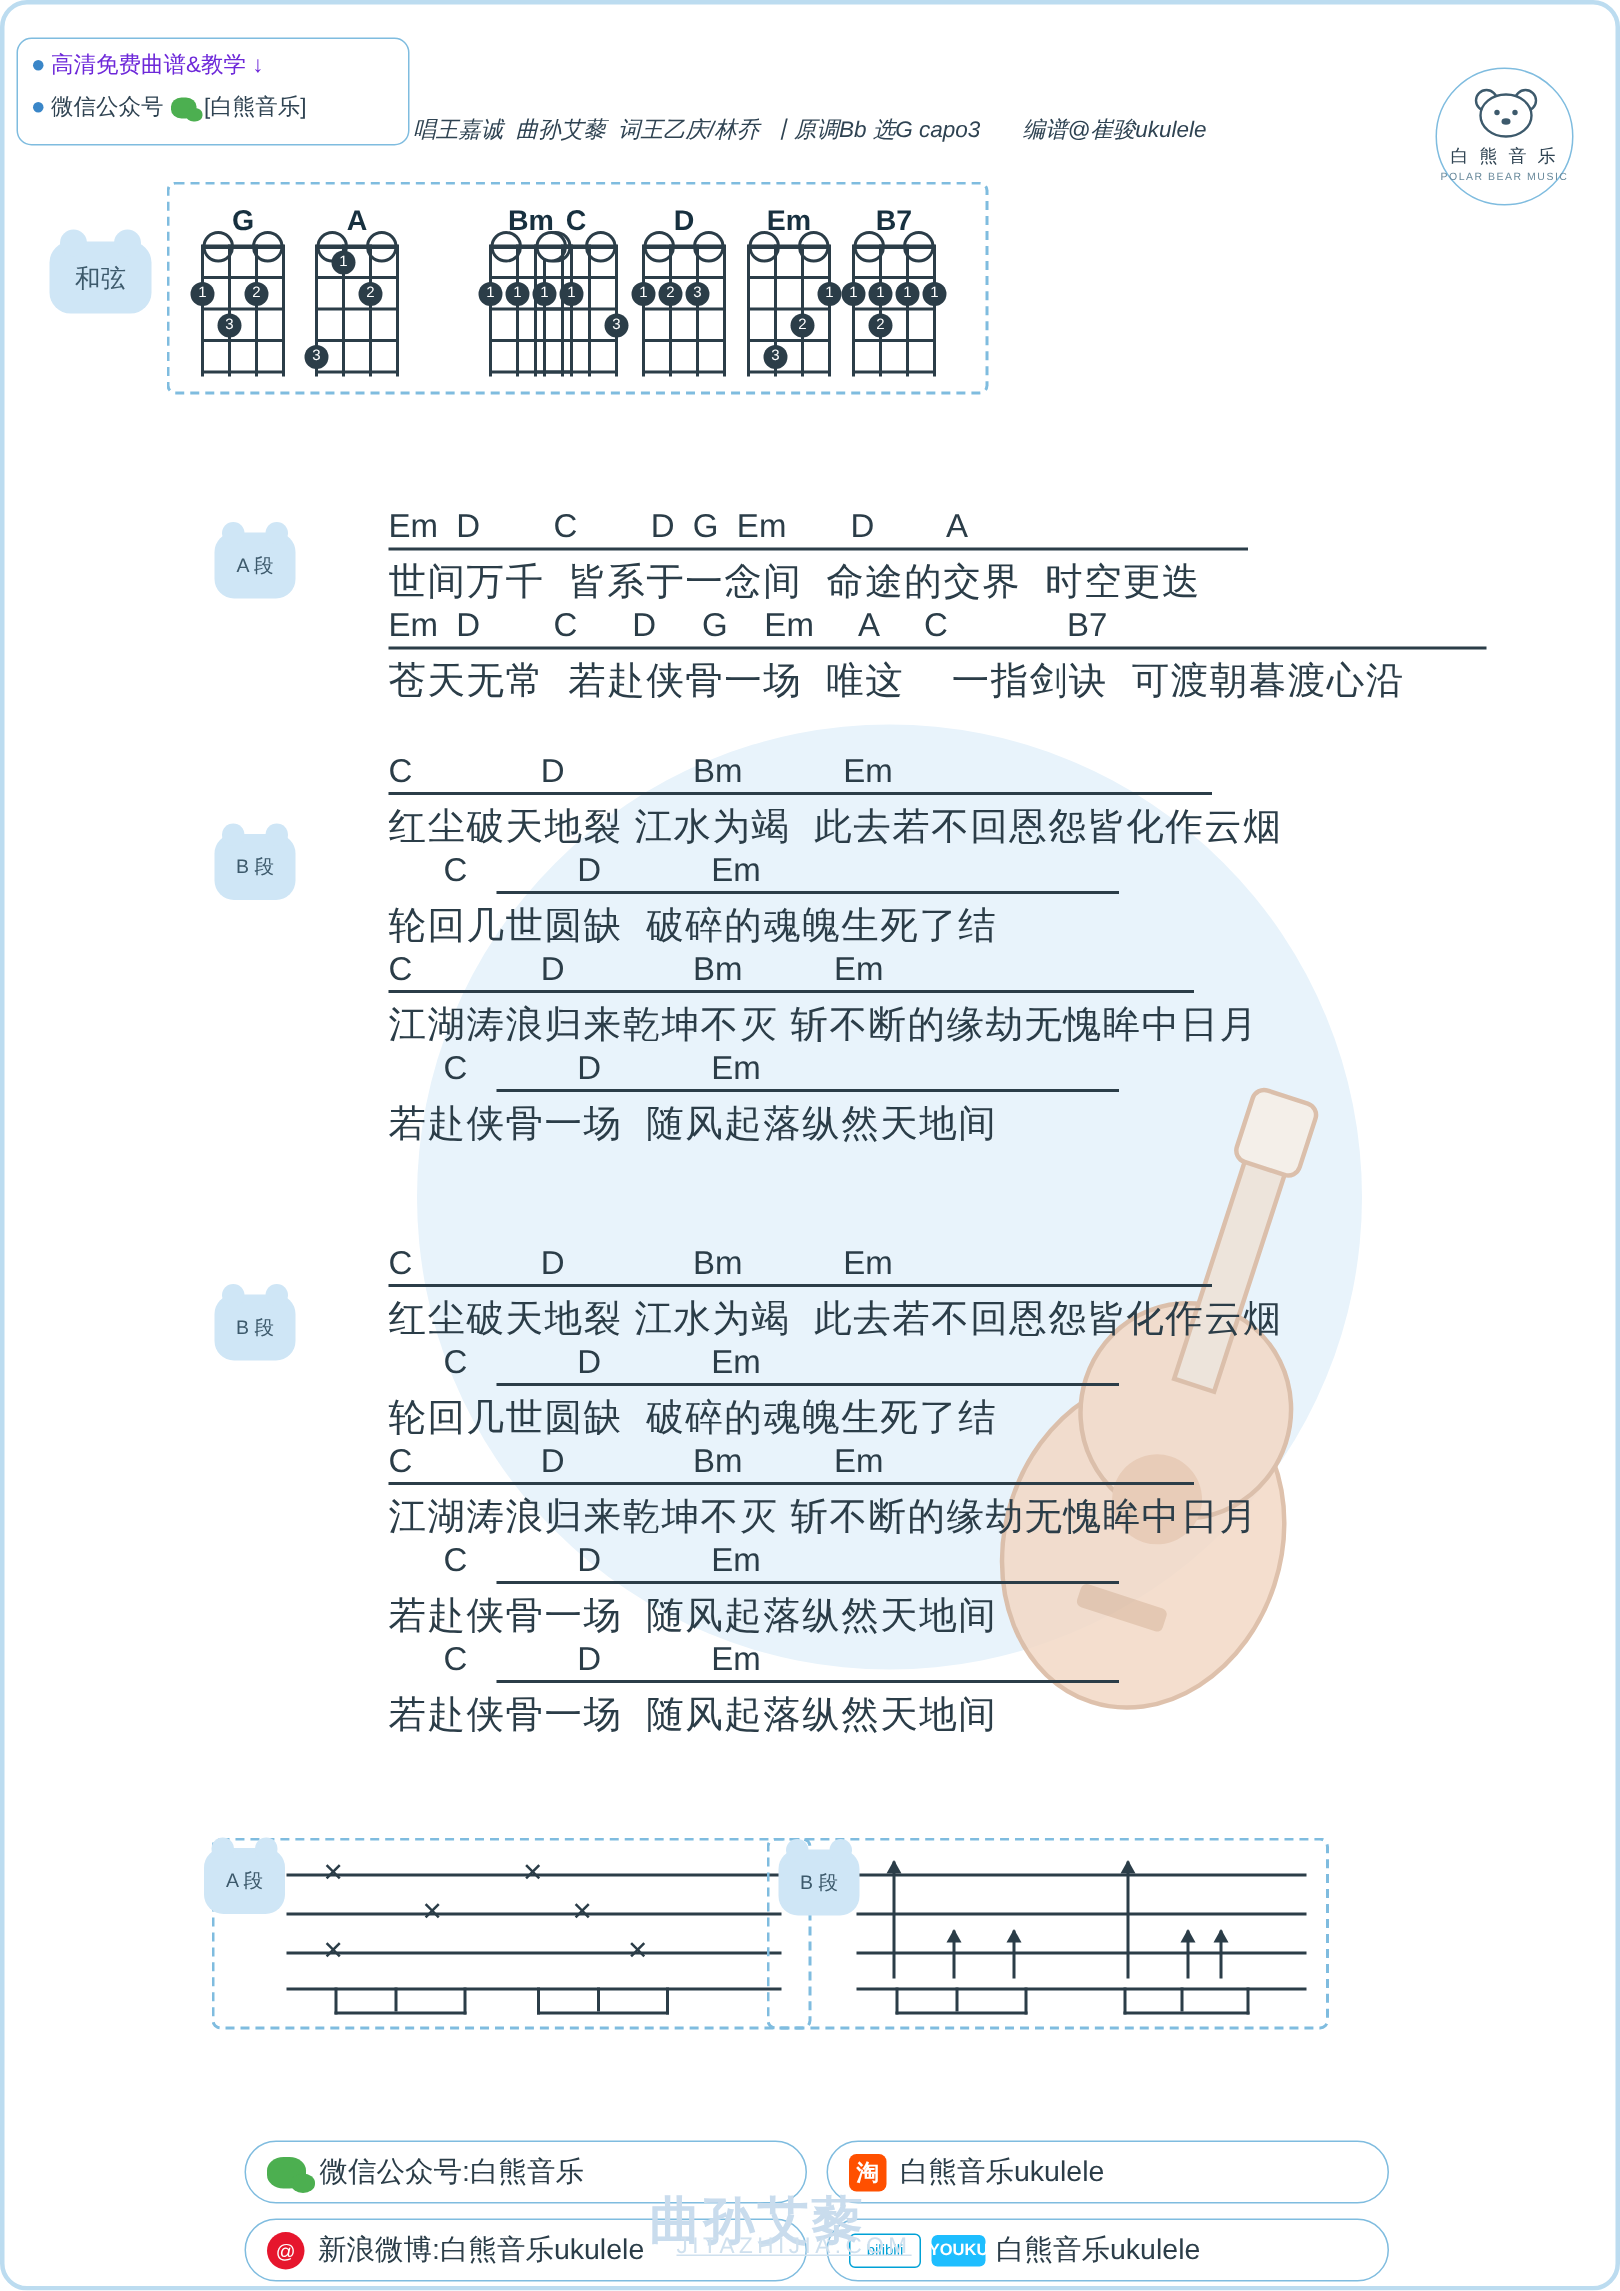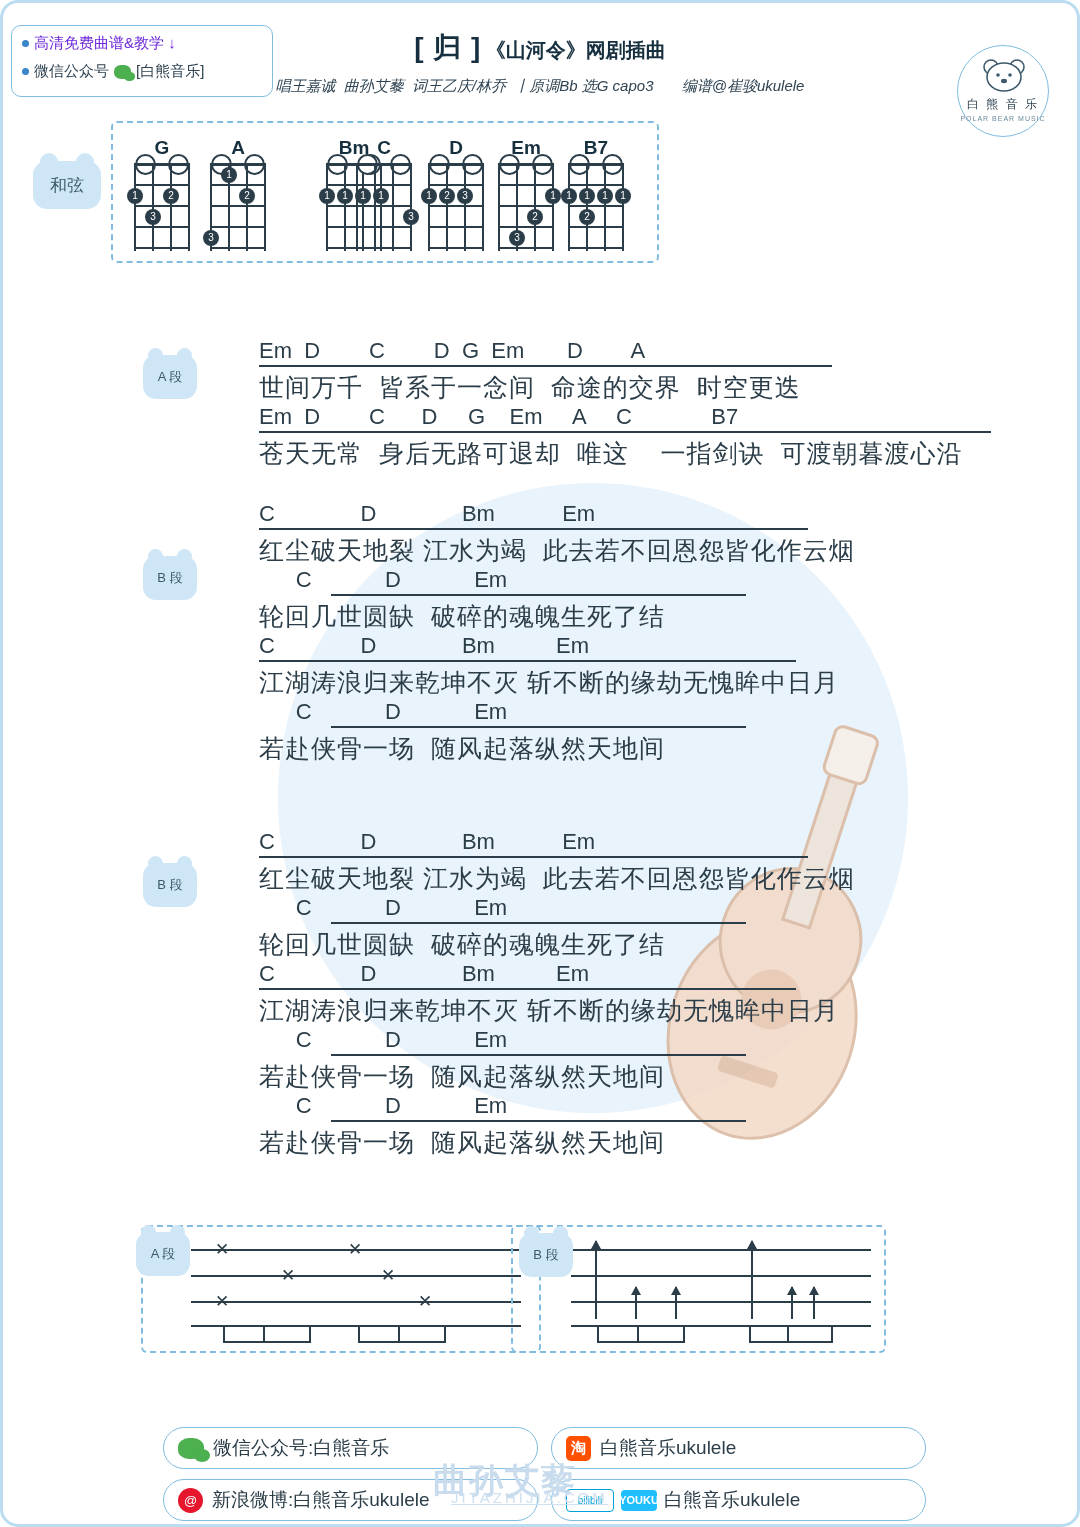--- a/index.html
+++ b/index.html
@@ -158,24 +158,20 @@
       <span>高清免费曲谱&amp;教学 ↓</span>
     </div>
     <div class="l2">
       <span class="dot"></span>
       <span>微信公众号</span>
       <span class="wechat-mini"></span>
       <span>[白熊音乐]</span>
     </div>
   </div>
 
-  <div class="title-wrap layer">
-    <span class="t-bracket">[ 归 ]</span>
-    <span class="t-sub">《山河令》网剧插曲</span>
-  </div>
   <div class="credits layer">
     <span>唱王嘉诚</span>
     <span>曲孙艾藜</span>
     <span>词王乙庆/林乔</span>
     <span>丨原调Bb 选G capo3</span>
     <span style="margin-left:22px">编谱@崔骏ukulele</span>
   </div>
 
   <div class="logo layer">
     <svg width="48" height="34" viewBox="0 0 48 34" style="position:absolute;left:22px;top:12px">
@@ -328,21 +324,21 @@
       </div>
     </div>
 
   <div id="sections">
       <div class="seg-badge layer" style="left: 140px; top: 352px;">A 段</div>
       <div class="chd-line layer" style="left: 256px; top: 335px;">Em  D        C        D  G  Em       D        A</div>
       <div class="chd-rule layer" style="left: 256px; top: 362px; width: 573.4px;"></div>
       <div class="lyr-line layer" style="left: 256px; top: 368px;">世间万千  皆系于一念间  命途的交界  时空更迭</div>
       <div class="chd-line layer" style="left: 256px; top: 401px;">Em  D        C      D     G    Em     A     C             B7</div>
       <div class="chd-rule layer" style="left: 256px; top: 428px; width: 732px;"></div>
-      <div class="lyr-line layer" style="left: 256px; top: 434px;">苍天无常  身后无路可退却  唯这    一指剑诀  可渡朝暮渡心沿</div>
+      <div class="lyr-line layer" style="left: 256px; top: 434px;">苍天无常  若赴侠骨一场  唯这    一指剑诀  可渡朝暮渡心沿</div>
       <div class="seg-badge layer" style="left: 140px; top: 553px;">B 段</div>
       <div class="chd-line layer" style="left: 256px; top: 498px;">C              D              Bm           Em</div>
       <div class="chd-rule layer" style="left: 256px; top: 525px; width: 549px;"></div>
       <div class="lyr-line layer" style="left: 256px; top: 531px;">红尘破天地裂 江水为竭  此去若不回恩怨皆化作云烟</div>
       <div class="chd-line layer" style="left: 256px; top: 564px;">      C            D            Em</div>
       <div class="chd-rule layer" style="left: 328px; top: 591px; width: 414.8px;"></div>
       <div class="lyr-line layer" style="left: 256px; top: 597px;">轮回几世圆缺  破碎的魂魄生死了结</div>
       <div class="chd-line layer" style="left: 256px; top: 630px;">C              D              Bm          Em</div>
       <div class="chd-rule layer" style="left: 256px; top: 657px; width: 536.8px;"></div>
       <div class="lyr-line layer" style="left: 256px; top: 663px;">江湖涛浪归来乾坤不灭 斩不断的缘劫无愧眸中日月</div>

